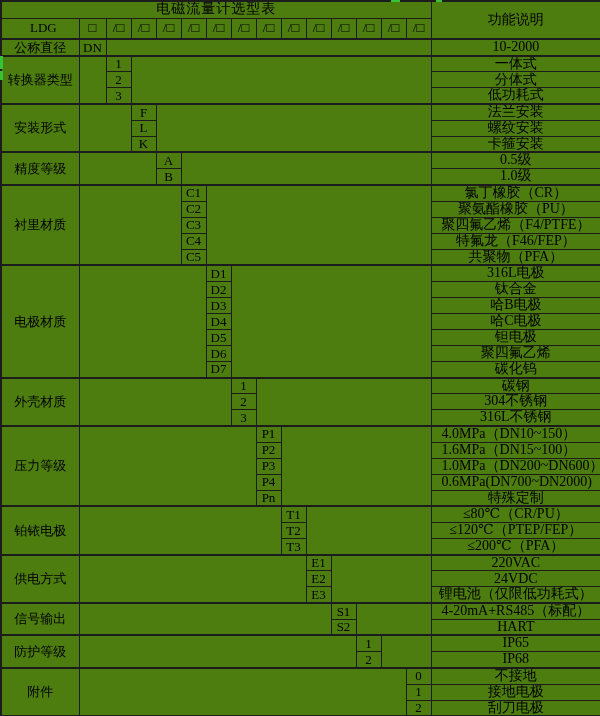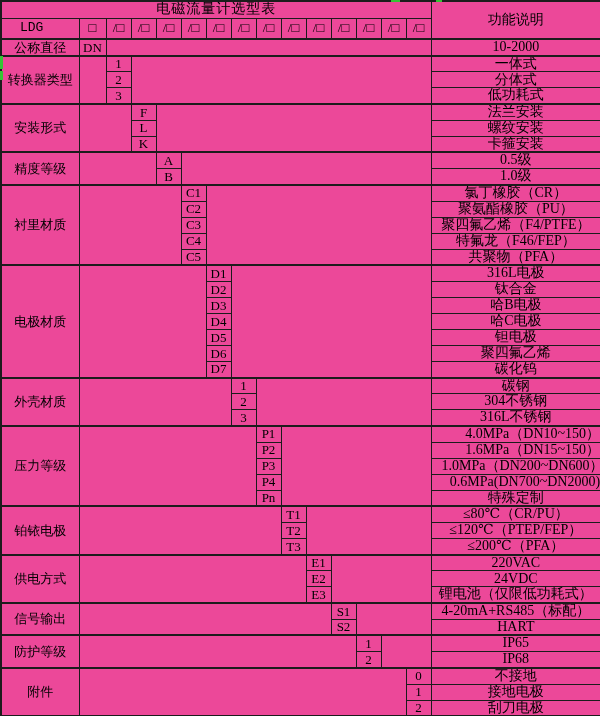--- a/index.html
+++ b/index.html
@@ -1,31 +1,31 @@
 <!DOCTYPE html>
 <html><head>
 <meta charset="utf-8">
 <style>
   html,body{margin:0;padding:0;background:#fff;}
-  .page{position:relative;width:600px;height:716px;background:#ec4899;overflow:hidden;}
+  .page{position:relative;width:600px;height:716px;background:#4d7c0f;overflow:hidden;}
   table.sel{border-collapse:collapse;table-layout:fixed;width:600px;height:716px;
     font-family:"Liberation Serif","DejaVu Serif",serif;font-size:13px;color:#000;}
   td{border:1px solid #1c1c1c;padding:0;text-align:center;vertical-align:middle;
      overflow:hidden;white-space:nowrap;line-height:1.05;}
   tr{height:16px;}
   tr.r-title{height:17px;}
   tr.r-model{height:21px;}
   tr.sec-top td{border-top:2px solid #1c1c1c;}
   td.title{font-size:14px;letter-spacing:1px;}
   td.desc-head{font-size:14px;border-radius:12px;}
-  td.ldg{text-align:left;padding-left:18px;font-family:Liberation Mono, monospace;}
+  td.ldg{text-align:left;padding-left:28px;}
   td.slot{font-size:13px;}
   td.code{font-size:13px;text-align:center;}
   td.desc{font-size:14px;}
-  td.desc.left{text-align:right;padding-left:10px;}
+  td.desc.left{text-align:left;padding-left:10px;}
   table.sel{border:2px solid #1c1c1c;}
   .speck{position:absolute;background:#35c435;}
   .sp1{left:0;top:56px;width:3px;height:13px;}
   .sp2{left:0;top:71px;width:3px;height:9px;}
   .sp3{left:391px;top:0;width:9px;height:2px;}
   .sp4{left:436px;top:0;width:6px;height:2px;}
 </style>
 </head>
 <body>
 
@@ -189,21 +189,21 @@
         </tr>
         <tr class="sec-top">
           <td class="label" rowspan="5">压力等级</td>
           <td rowspan="5" colspan="7"></td>
           <td class="code">P1</td>
           <td rowspan="5" colspan="6"></td>
           <td class="desc left">4.0MPa（DN10~150）</td>
         </tr>
         <tr>
           <td class="code">P2</td>
-          <td class="desc left">1.6MPa（DN15~150）</td>
+          <td class="desc left">1.6MPa（DN15~100）</td>
         </tr>
         <tr>
           <td class="code">P3</td>
           <td class="desc left">1.0MPa（DN200~DN600）</td>
         </tr>
         <tr>
           <td class="code">P4</td>
           <td class="desc left">0.6MPa(DN700~DN2000)</td>
         </tr>
         <tr>

